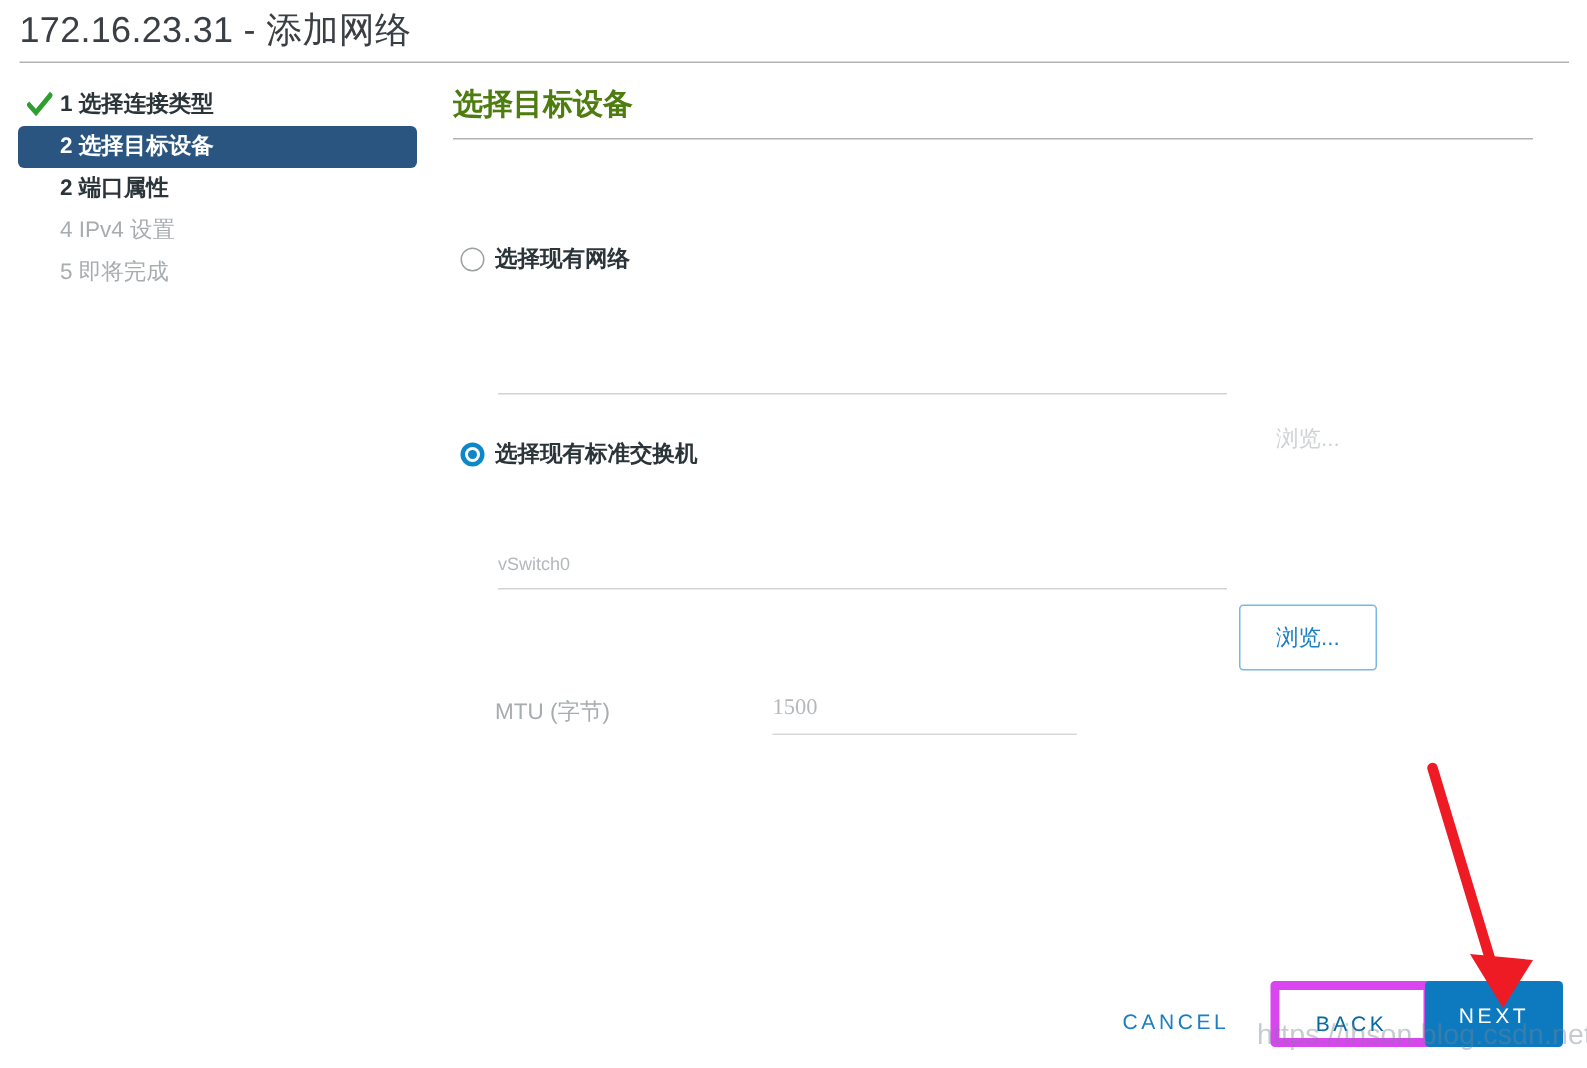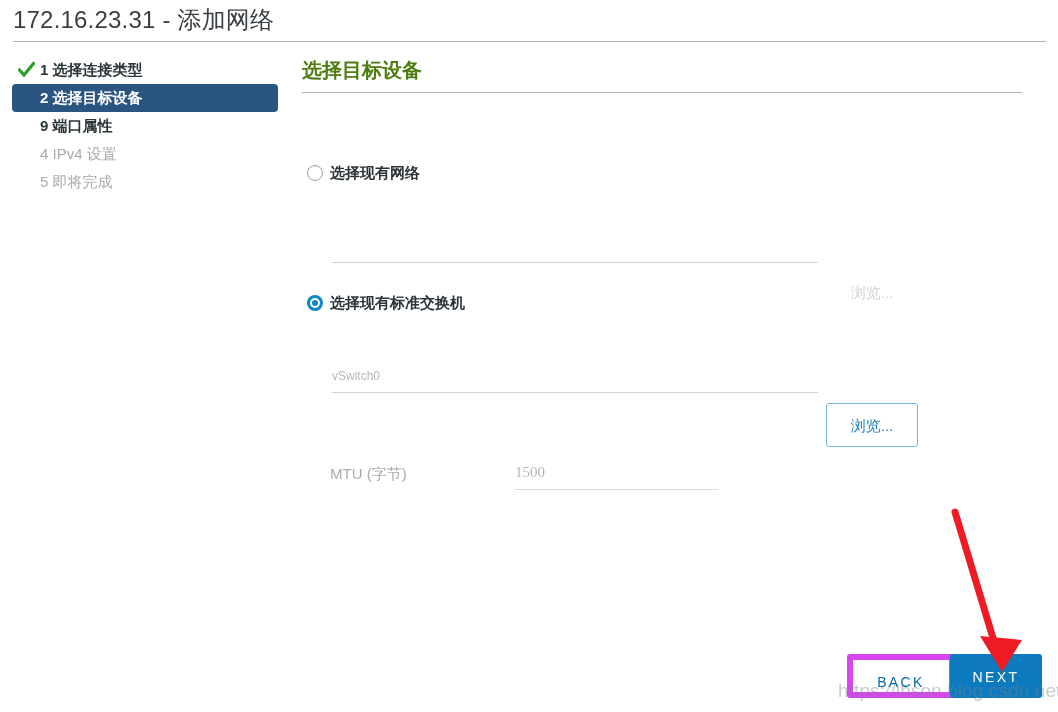--- a/index.html
+++ b/index.html
@@ -336,21 +336,21 @@
       </svg>
     </span>
     <span class="step-label">1 选择连接类型</span>
   </div>
 
   <div class="step active">
     <span class="step-label">2 选择目标设备</span>
   </div>
 
   <div class="step pending-bold">
-    <span class="step-label">9 端口属性</span>
+    <span class="step-label">2 端口属性</span>
   </div>
 
   <div class="step pending">
     <span class="step-label">4 IPv4 设置</span>
   </div>
 
   <div class="step pending">
     <span class="step-label">5 即将完成</span>
   </div>
 
@@ -384,20 +384,21 @@
 </div>
 
 <div class="option-block" id="option-2">
   <div class="mtu-row">
     <span class="mtu-label">MTU (字节)</span>
     <input class="mtu-input" type="text" placeholder="1500" style="">
   </div>
 </div>
 
 <div id="footer">
+  <button class="btn" id="cancel-button">CANCEL</button>
   <button class="btn" id="back-button">BACK</button>
   <button class="btn" id="next-button">NEXT</button>
 </div>
 
 <div id="arrow-annotation">
   <svg width="128" height="180" viewBox="0 0 128 180">
     <line x1="25" y1="12" x2="66" y2="148" stroke="#ee1b24" stroke-width="7" stroke-linecap="round"></line>
     <polygon points="72,172 50,136 92,140" fill="#ee1b24"></polygon>
   </svg>
 </div>

